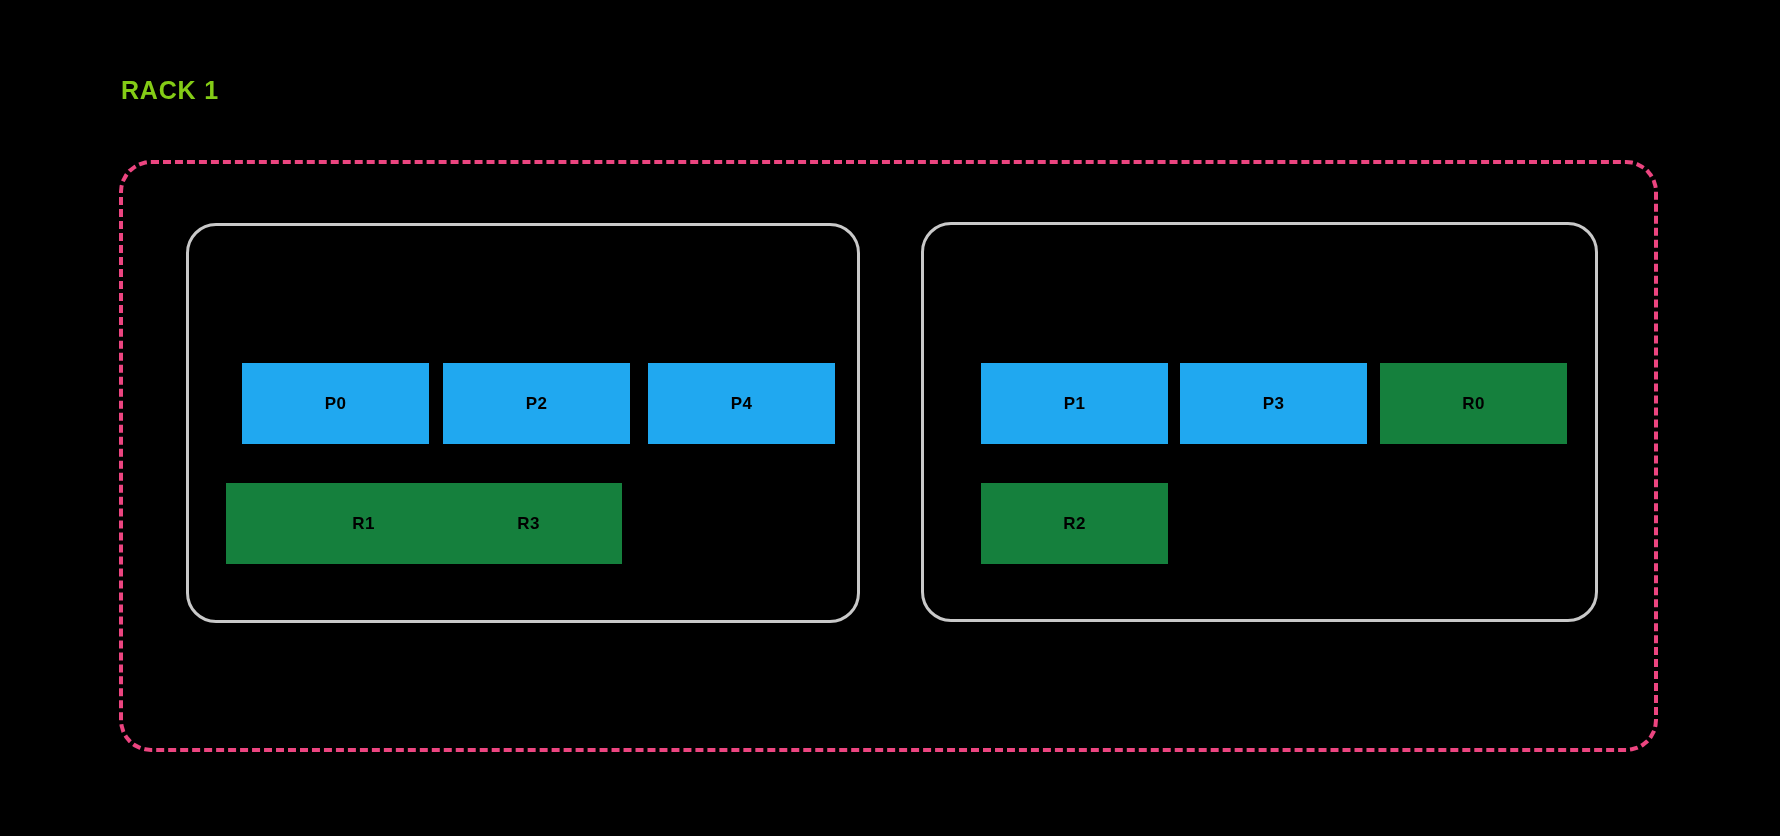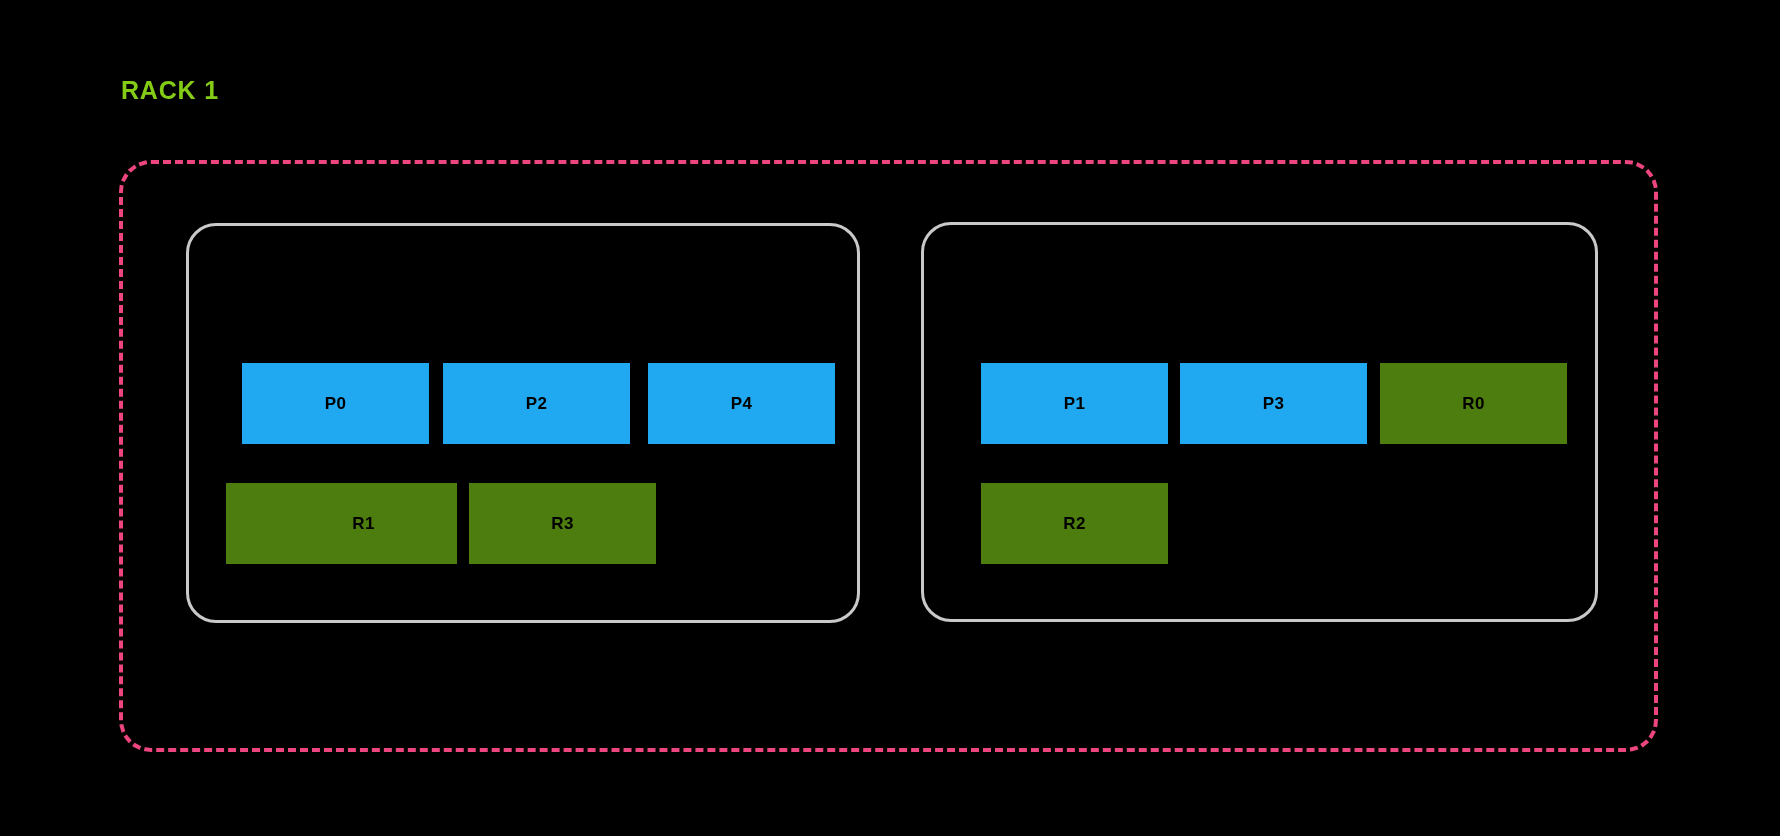--- a/index.html
+++ b/index.html
@@ -77,21 +77,21 @@
     align-items: center;
     justify-content: center;
     font-family: "Liberation Sans", sans-serif;
     font-size: 17px;
     font-weight: 700;
     color: #000000;
     letter-spacing: 0.3px;
     border-radius: 0;
   }
   .cell.kind-primary { background: #20a8f0; }
-  .cell.kind-replica { background: #4d7c0f; }
+  .cell.kind-replica { background: #15803d; }
 </style>
 </head>
 <body>
 
 <div class="canvas">
 
   <div class="rack-label">RACK 1</div>
 
   <div class="rack-box"></div>
 
@@ -104,21 +104,21 @@
   <div class="cell kind-primary" style="left:443px; top:363px;">
     <span>P2</span>
   </div>
   <div class="cell kind-primary" style="left:636px; top:363px;margin-left:12px;">
     <span>P4</span>
   </div>
 
   <div class="cell kind-replica" style="left:226px; top:483px;padding-left:44px;">
     <span>R1</span>
   </div>
-  <div class="cell kind-replica" style="left:469px; top:483px;">
+  <div class="cell kind-replica" style="left:435px; top:483px;">
     <span>R3</span>
   </div>
 
   <div class="cell kind-primary" style="left:981px; top:363px;">
     <span>P1</span>
   </div>
   <div class="cell kind-primary" style="left:1180px; top:363px;">
     <span>P3</span>
   </div>
   <div class="cell kind-replica" style="left:1380px; top:363px;">

